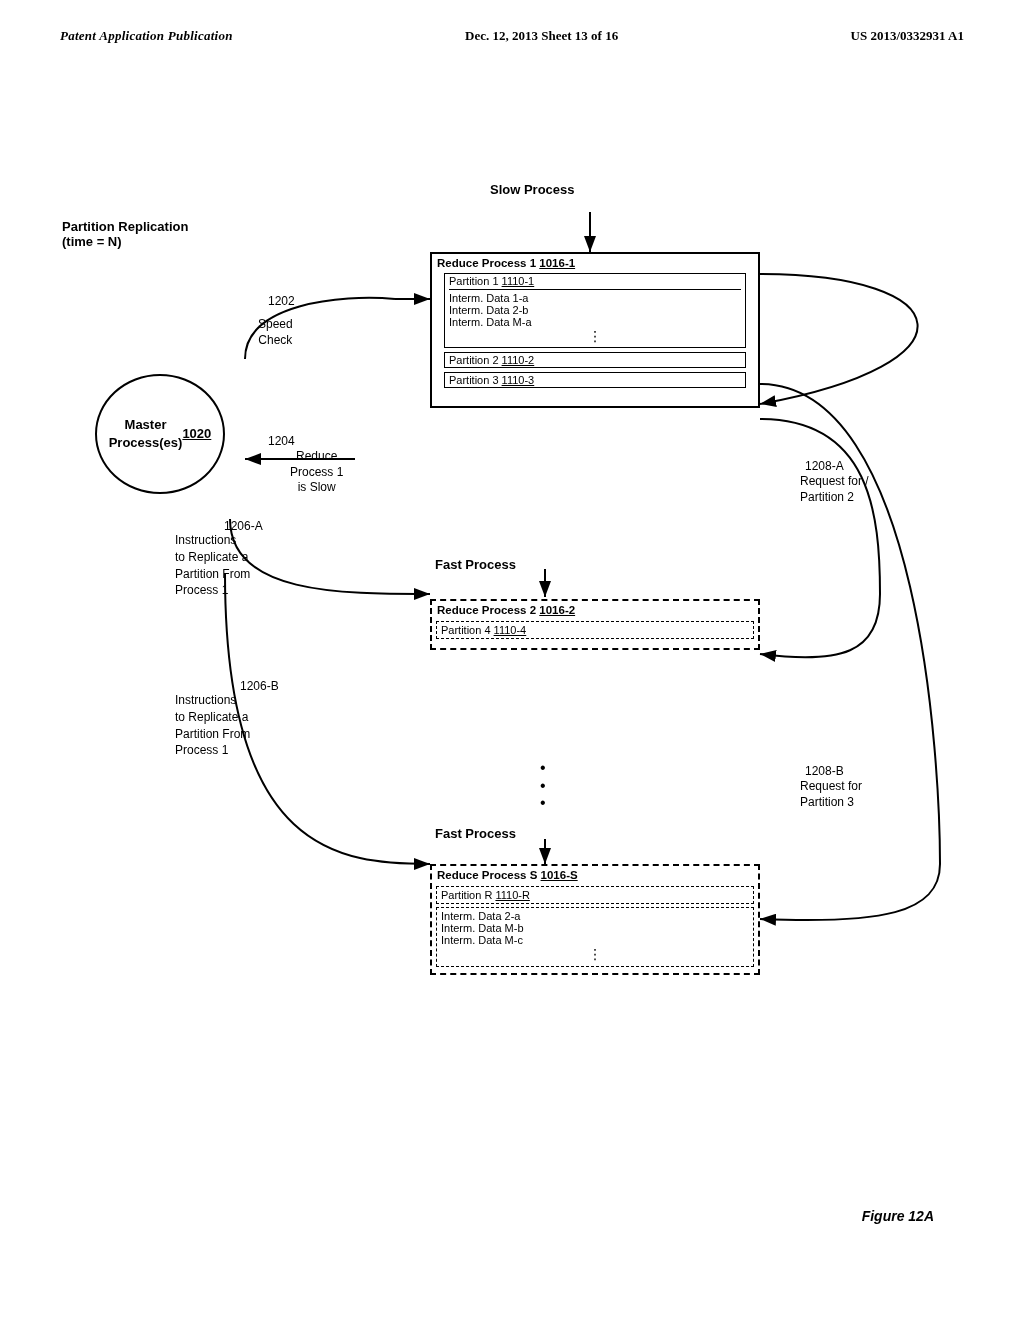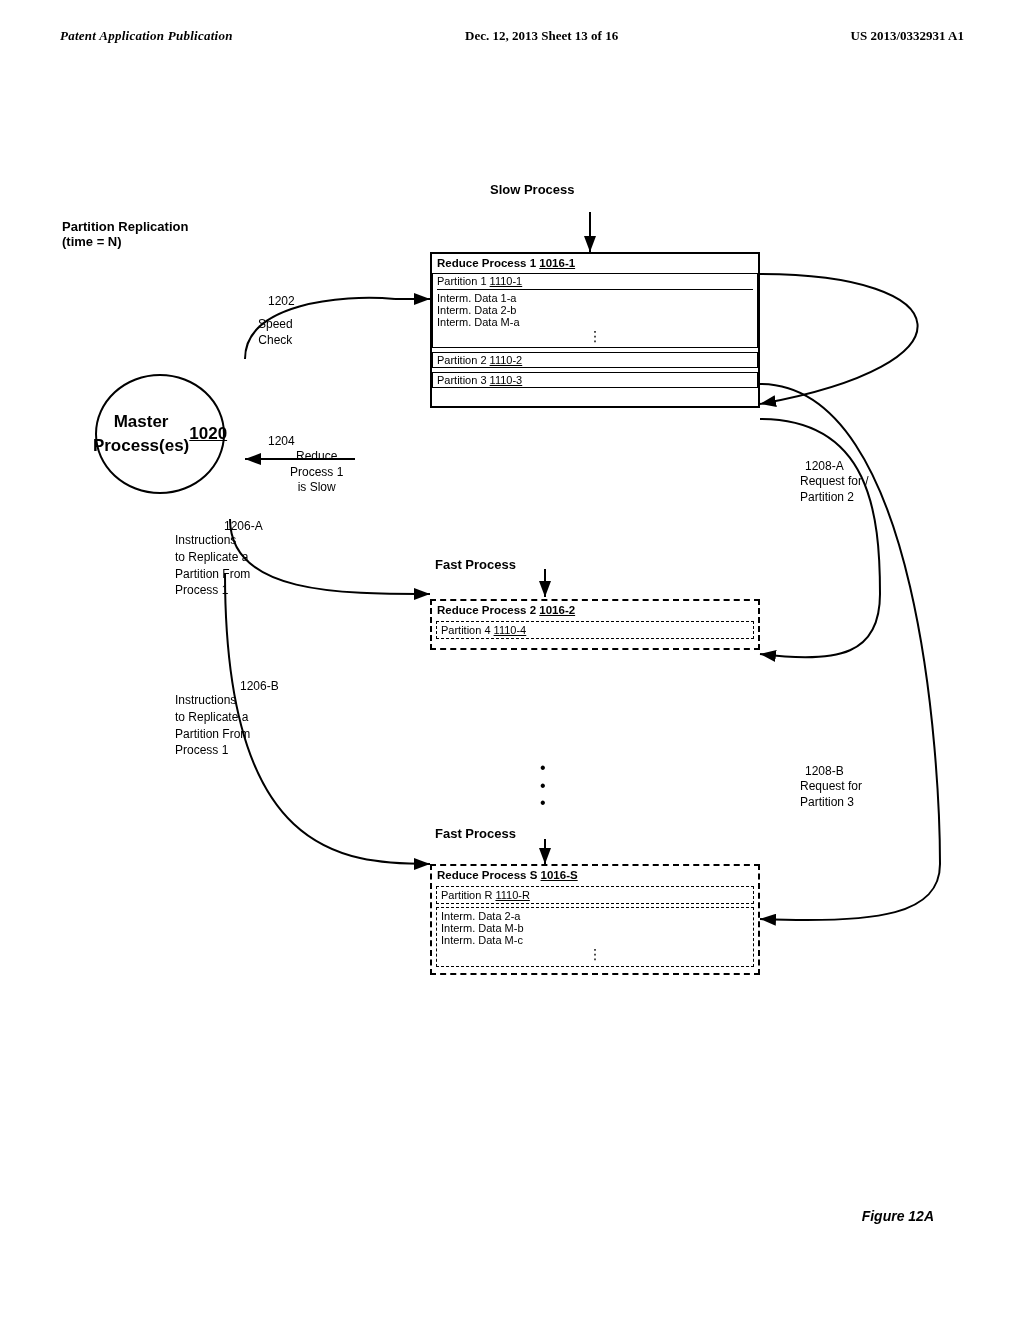--- a/index.html
+++ b/index.html
@@ -89,21 +89,21 @@
       padding: 3px 5px 2px 5px;
       display: block;
     }
 
     .box-title u {
       text-decoration: underline;
     }
 
     .box-inner {
       border: 1px solid #000;
-      margin: 2px 0;
+      margin: 2px 12px;
       padding: 1px 4px;
       font-size: 11px;
     }
 
     .box-inner u {
       text-decoration: underline;
     }
 
     .box-dots {
       text-align: center;
@@ -234,21 +234,21 @@
     </div>
 
     <div class="label bold" style="left:435px; top:493px; font-family:Arial,sans-serif; font-size:13px; font-weight:bold;">Fast Process</div>
 
     <div class="label bold" style="left:435px; top:762px; font-family:Arial,sans-serif; font-size:13px; font-weight:bold;">Fast Process</div>
 
     <div class="label" style="left:540px; top:695px; font-size:16px; line-height:1.1; text-align:center;">
       •<br>•<br>•
     </div>
 
-    <div class="oval" style="left:95px; top:310px; width:130px; height:120px; font-family:Arial,sans-serif; font-size:17px; font-weight:bold; text-align:center; line-height:1.4;">
+    <div class="oval" style="left:95px; top:310px; width:130px; height:120px; font-family:Arial,sans-serif; font-size:13px; font-weight:bold; text-align:center; line-height:1.4;">
       Master<br>Process(es)<br><u>1020</u>
     </div>
 
     <div class="box" style="left:430px; top:188px; width:330px; padding-bottom:16px;">
       <span class="box-title">
         <span>Reduce Process 1</span> <u><span>1016-1</span></u>
       </span>
       <div class="box-inner">
         <span>Partition 1</span> <u><span>1110-1</span></u>
         <div style="border-top:1px solid #000; margin-top:2px; padding-top:2px;">

